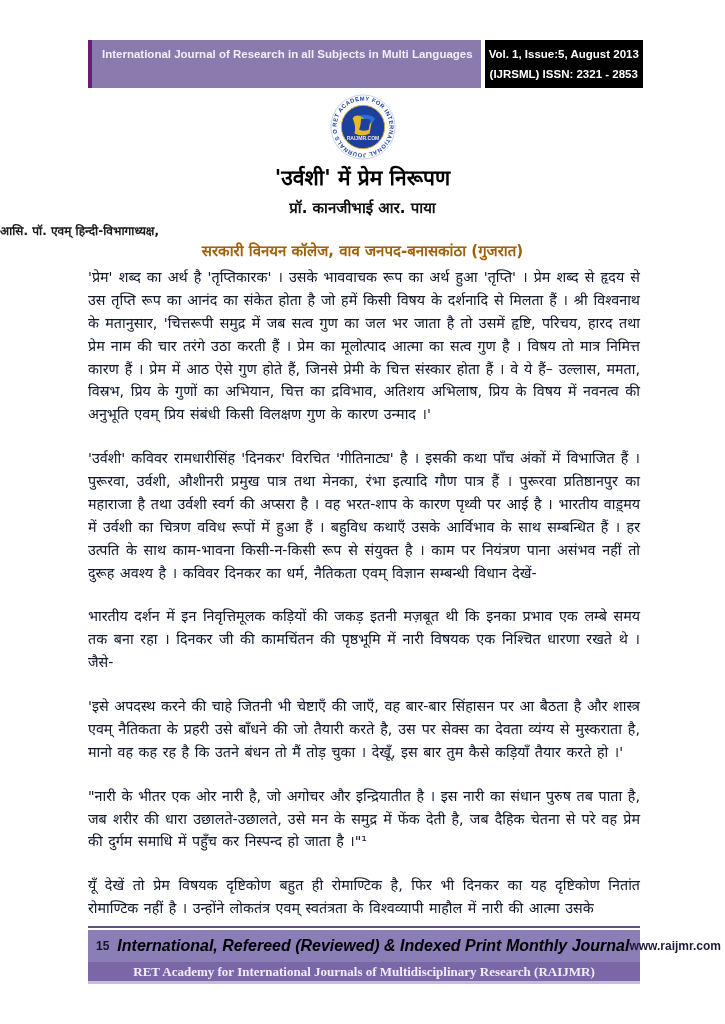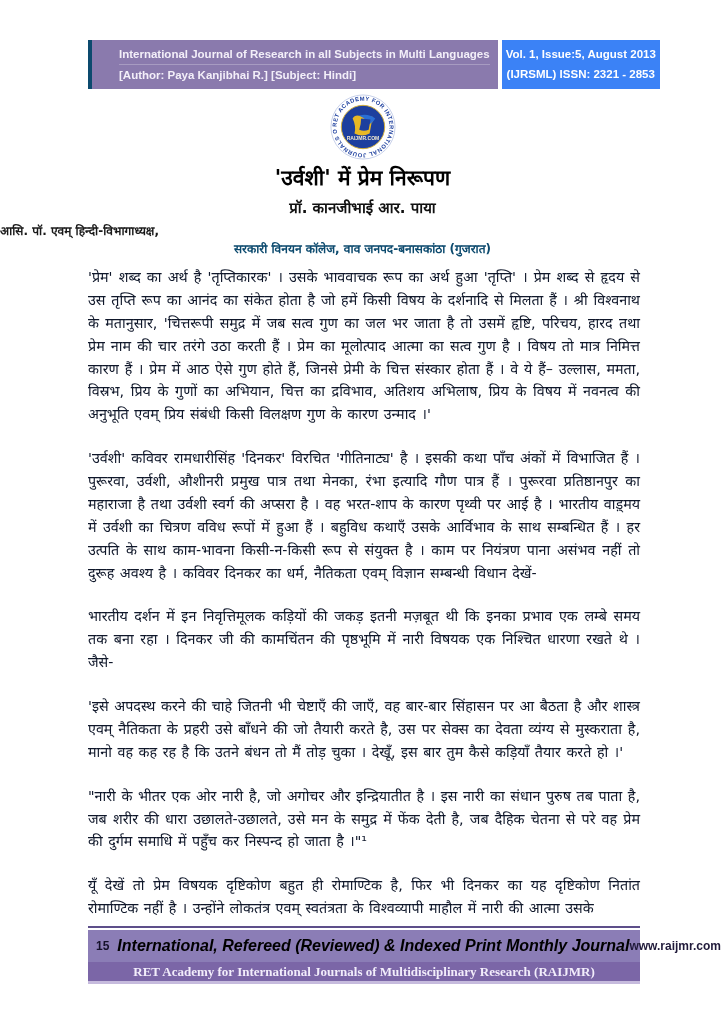--- a/index.html
+++ b/index.html
@@ -15,31 +15,31 @@
   }
   
   .hdr {
     position: absolute; top: 40px; left: 88px; right: 85px;
     display: flex; gap: 4px;
     font-family: "Liberation Sans", sans-serif;
   }
   .hdr-left {
     flex: 0 0 69%;
     background: #8a7aad;
-    border-left: 4px solid #0c4a6e;
-    padding: 4px 8px 4px 27px;
+    border-left: 4px solid #701a75;
+    padding: 4px 8px 4px 10px;
   }
   .hdr-left .row {
     color: #f3eff9; font-size: 11.5px; font-weight: bold;
     line-height: 20px; white-space: nowrap;
   }
   .hdr-left .row + .row { border-top: 1px solid rgba(255,255,255,0.25); }
   .hdr-right {
     flex: 1 1 auto;
-    background: #3b82f6;
+    background: #000000;
     padding: 4px 4px;
     text-align: center;
   }
   .hdr-right .row {
     color: #ffffff; font-size: 11.5px; font-weight: bold;
     line-height: 20px; white-space: nowrap;
   }
   
   .logo-wrap { position: absolute; top: 94px; left: 0; width: 100%; text-align: center; }
   .logo-wrap svg { width: 66px; height: 66px; }
@@ -51,21 +51,21 @@
   .author {
     position: absolute; top: 197px; width: 100%;
     text-align: center; font-size: 15px; font-weight: bold; color: #111;
   }
   .affil1 {
     position: absolute; top: 222px; width: 100%;
     text-align: left; font-size: 12px; font-weight: bold; color: #1a1a1a;
   }
   .affil2 {
     position: absolute; top: 240px; width: 100%;
-    text-align: center; font-size: 12px; font-weight: bold; color: #0c4a6e;
+    text-align: center; font-size: 15px; font-weight: bold; color: #a16207;
   }
   
   .body-text {
     position: absolute; top: 266px; left: 88px; right: 85px;
   }
   .body-text p {
     font-size: 14.3px; line-height: 1.6;
     text-align: justify; color: #0f172a;
     margin-bottom: 21px;
     word-spacing: 1px;
@@ -91,21 +91,20 @@
   }
 </style>
 </head>
 <body>
 
 <div class="page">
 
   <div class="hdr">
     <div class="hdr-left">
       <div class="row">International Journal of Research in all Subjects in Multi Languages</div>
-      <div class="row">[Author: Paya Kanjibhai R.] [Subject: Hindi]</div>
     </div>
     <div class="hdr-right">
       <div class="row">Vol. 1, Issue:5, August  2013</div>
       <div class="row">(IJRSML)  ISSN: 2321 - 2853</div>
     </div>
   </div>
 
   <div class="logo-wrap">
     <svg viewBox="0 0 70 70">
       <defs>

